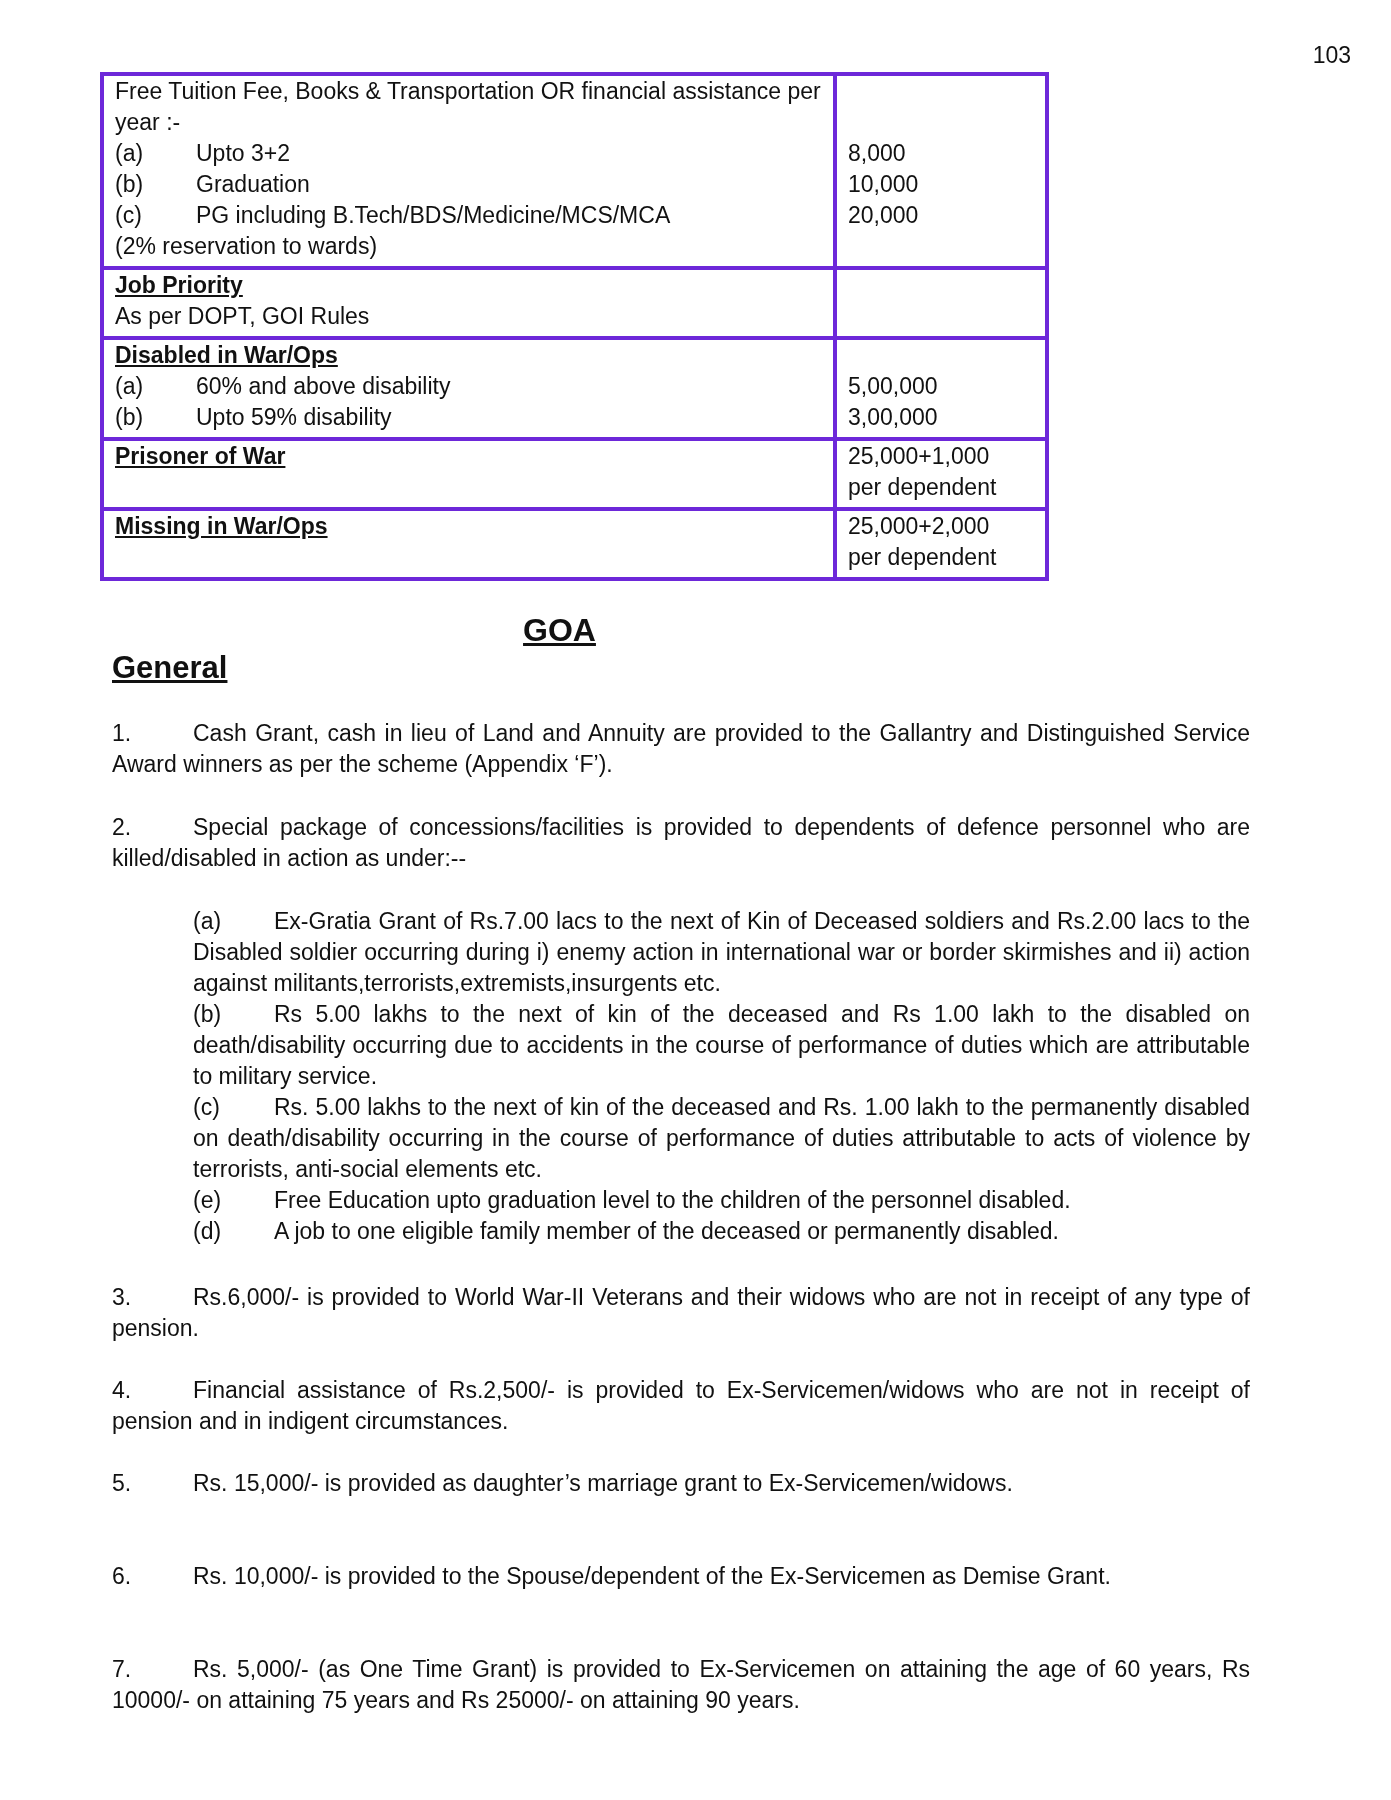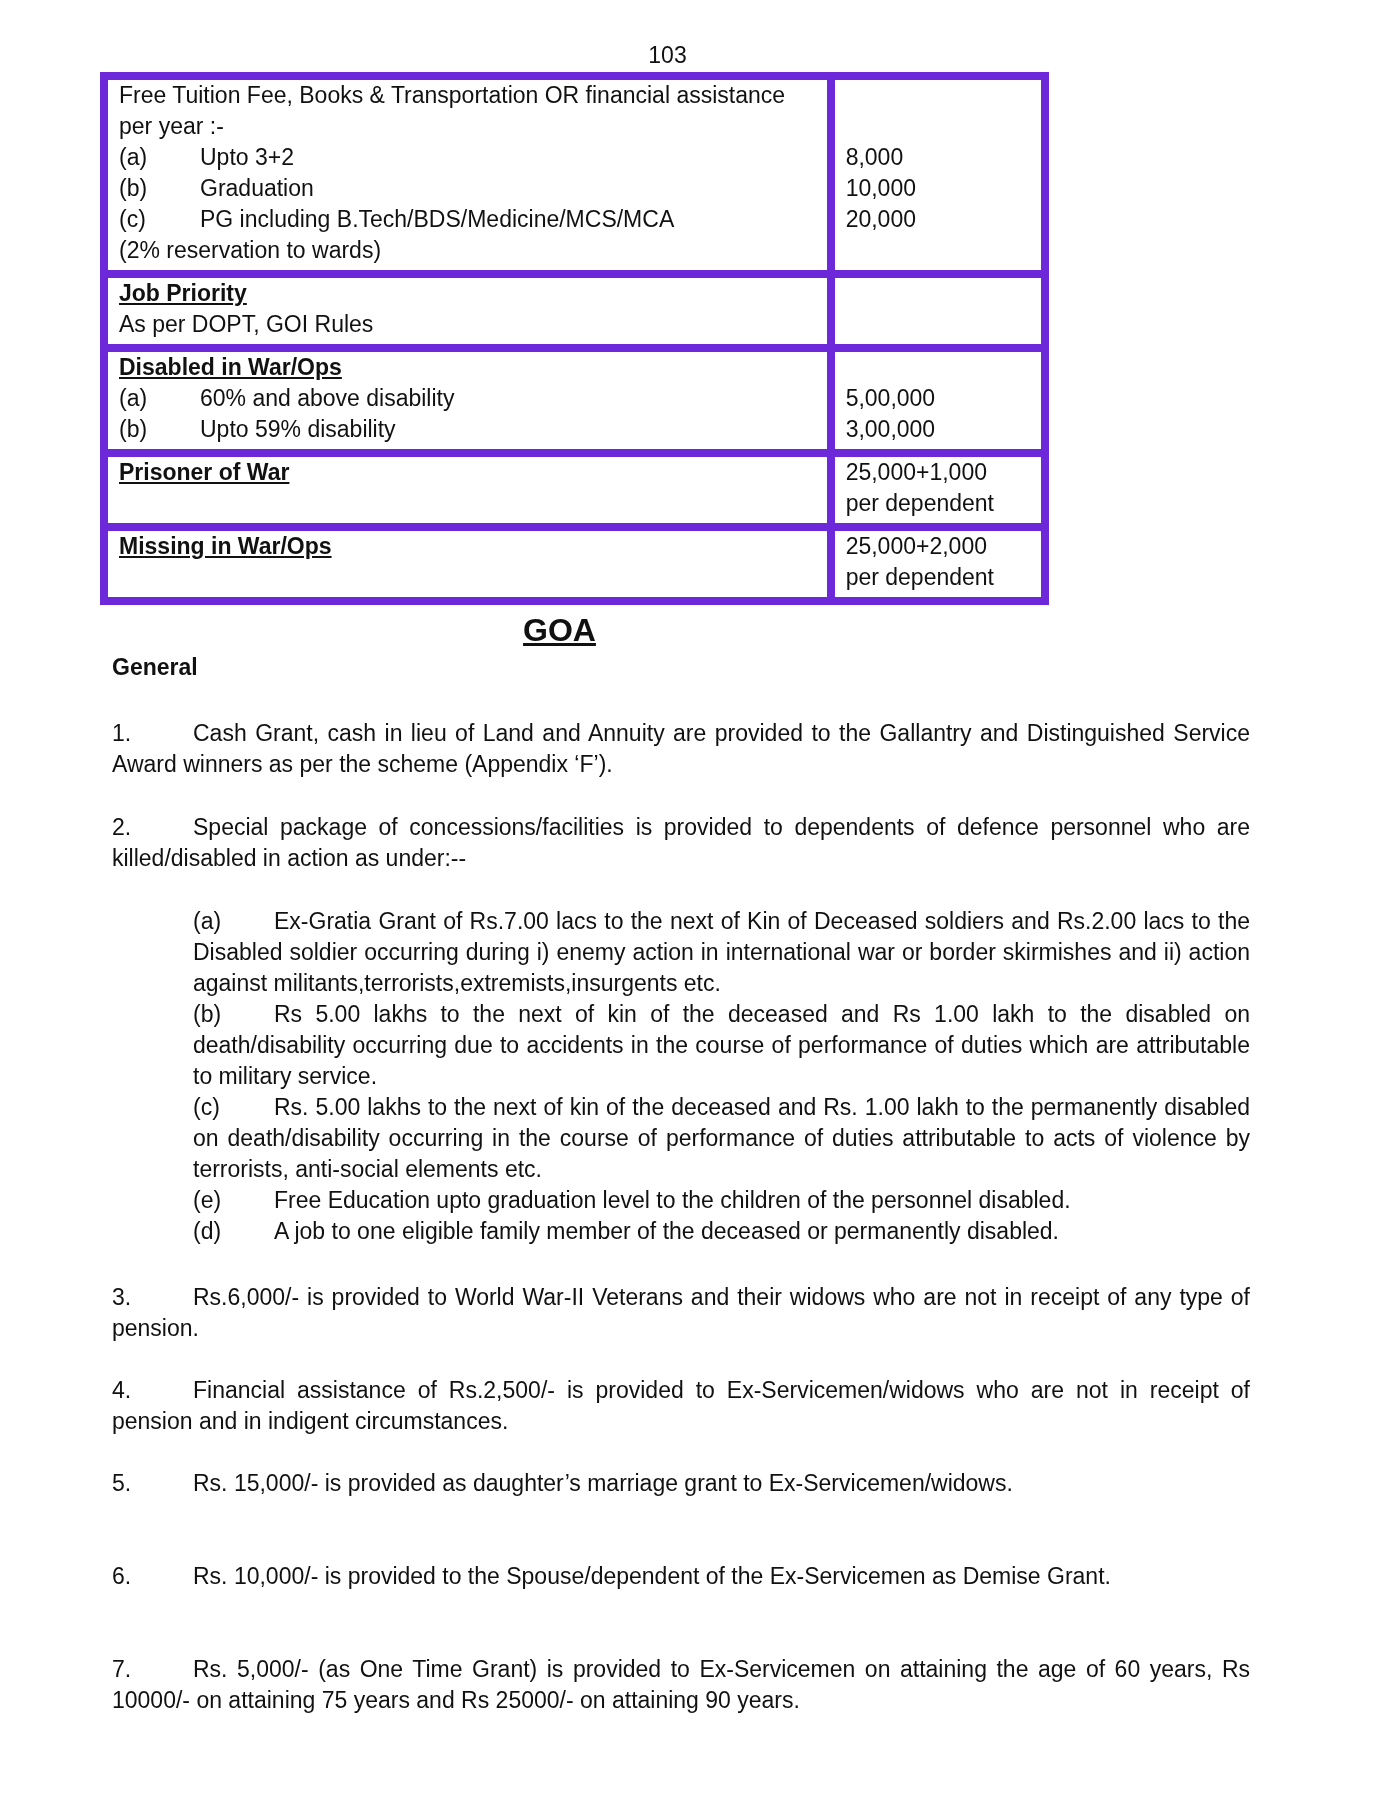--- a/index.html
+++ b/index.html
@@ -2,45 +2,45 @@
 <html><head>
   <meta charset="utf-8">
   <style>
     html, body { margin: 0; padding: 0; background: #ffffff; }
     body {
       width: 1391px; height: 1800px; position: relative; overflow: hidden;
       font-family: "Liberation Sans", sans-serif; color: #111111;
       font-size: 23px; line-height: 31px;
     }
     .page-number {
-      position: absolute; top: 40px; left: 0; width: 1391px; text-align: center;
+      position: absolute; top: 40px; left: 0; width: 1391px; text-align: right;
       font-size: 23px; padding-right: 24px; box-sizing: border-box; padding-left: 0;
     }
     .page-number span { position: relative; left: -16px; }
     table.benefits {
       position: absolute; top: 72px; left: 100px;
       width: 949px; border-collapse: collapse;
     }
     table.benefits td {
-      border: 8px solid #6d28d9; vertical-align: top;
+      border: 4px solid #6d28d9; vertical-align: top;
       padding: 0 10px 4px 11px; font-size: 23px; line-height: 31px;
     }
     table.benefits td.desc { width: 727px; }
     table.benefits td.amt { width: 190px; padding-left: 11px; }
     .u-bold { font-weight: bold; text-decoration: underline; }
     .sub { display: flex; }
     .sub .lbl { width: 81px; flex: none; }
     .heading-goa {
       position: absolute; top: 610px; left: 0; width: 1145px; text-align: center;
       font-size: 32px; font-weight: bold; text-decoration: underline; line-height: 40px;
     }
     .heading-goa span { position: relative; left: -13px; }
     .heading-general {
       position: absolute; top: 652px; left: 112px;
-      font-size: 23px; font-weight: bold; 
+      font-size: 31px; font-weight: bold; text-decoration: underline;
     }
     .para {
       position: absolute; left: 112px; width: 1138px; text-align: justify;
       font-size: 23px; line-height: 31px;
     }
     .para .num { display: inline-block; width: 81px; }
     .subitems {
       position: absolute; left: 193px; width: 1057px; top: 906px;
       font-size: 23px; line-height: 31px; text-align: justify;
     }

